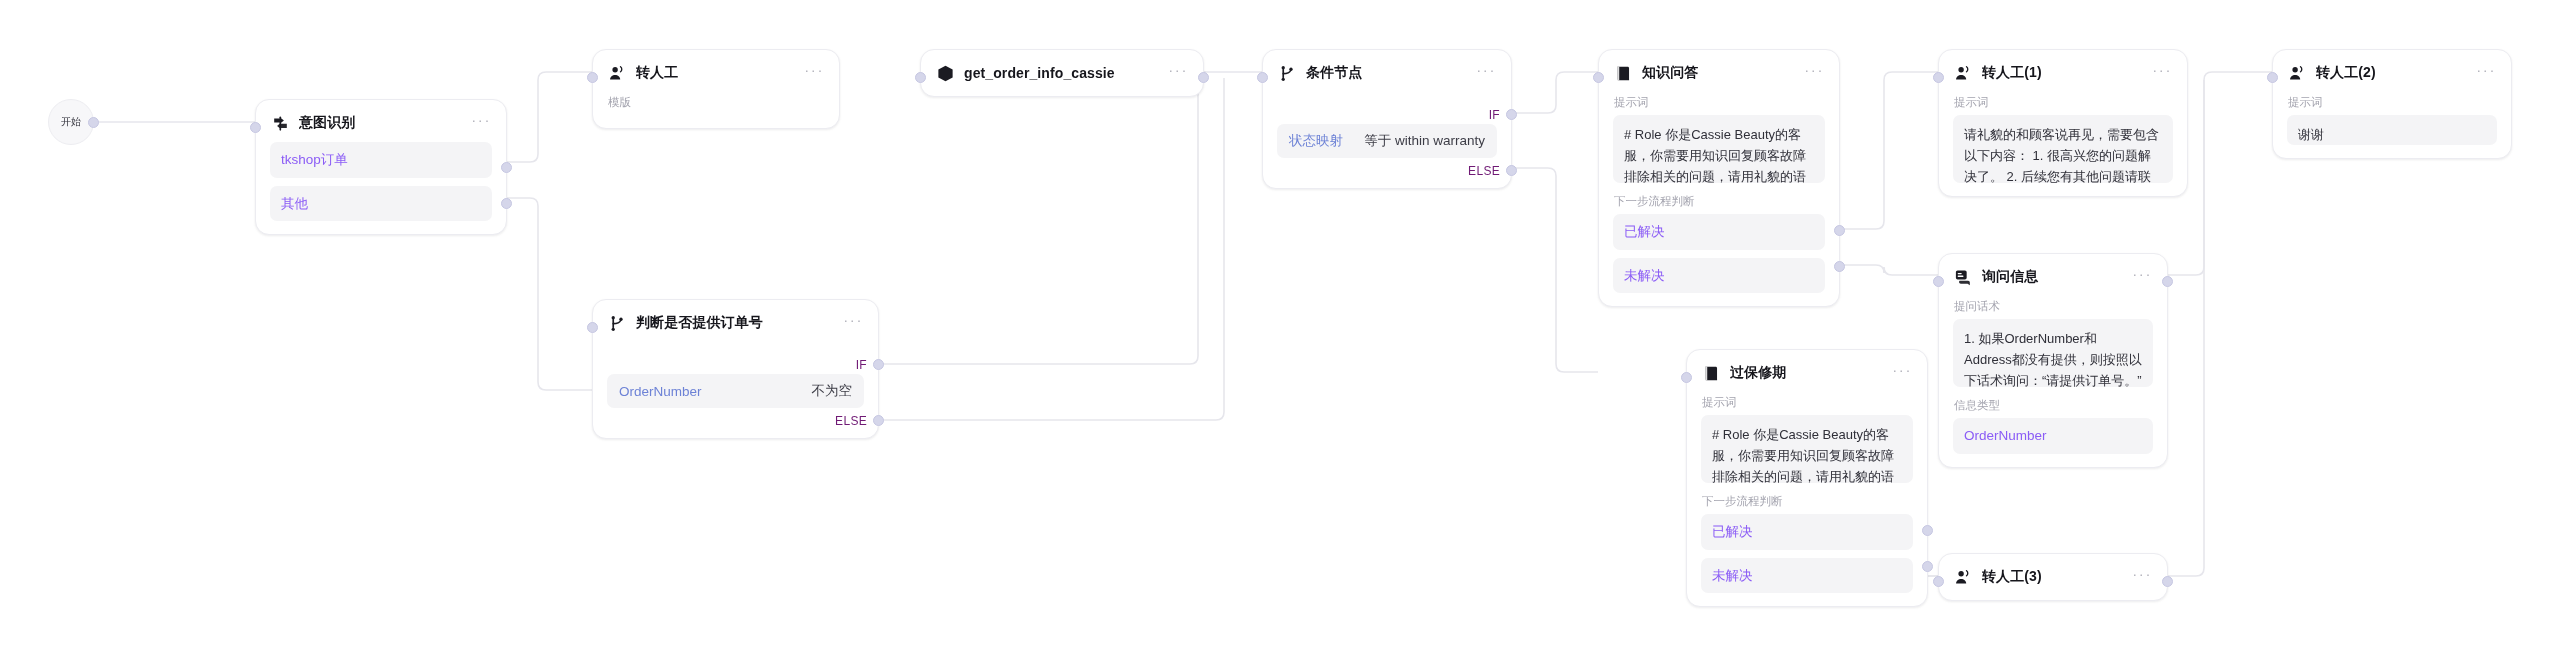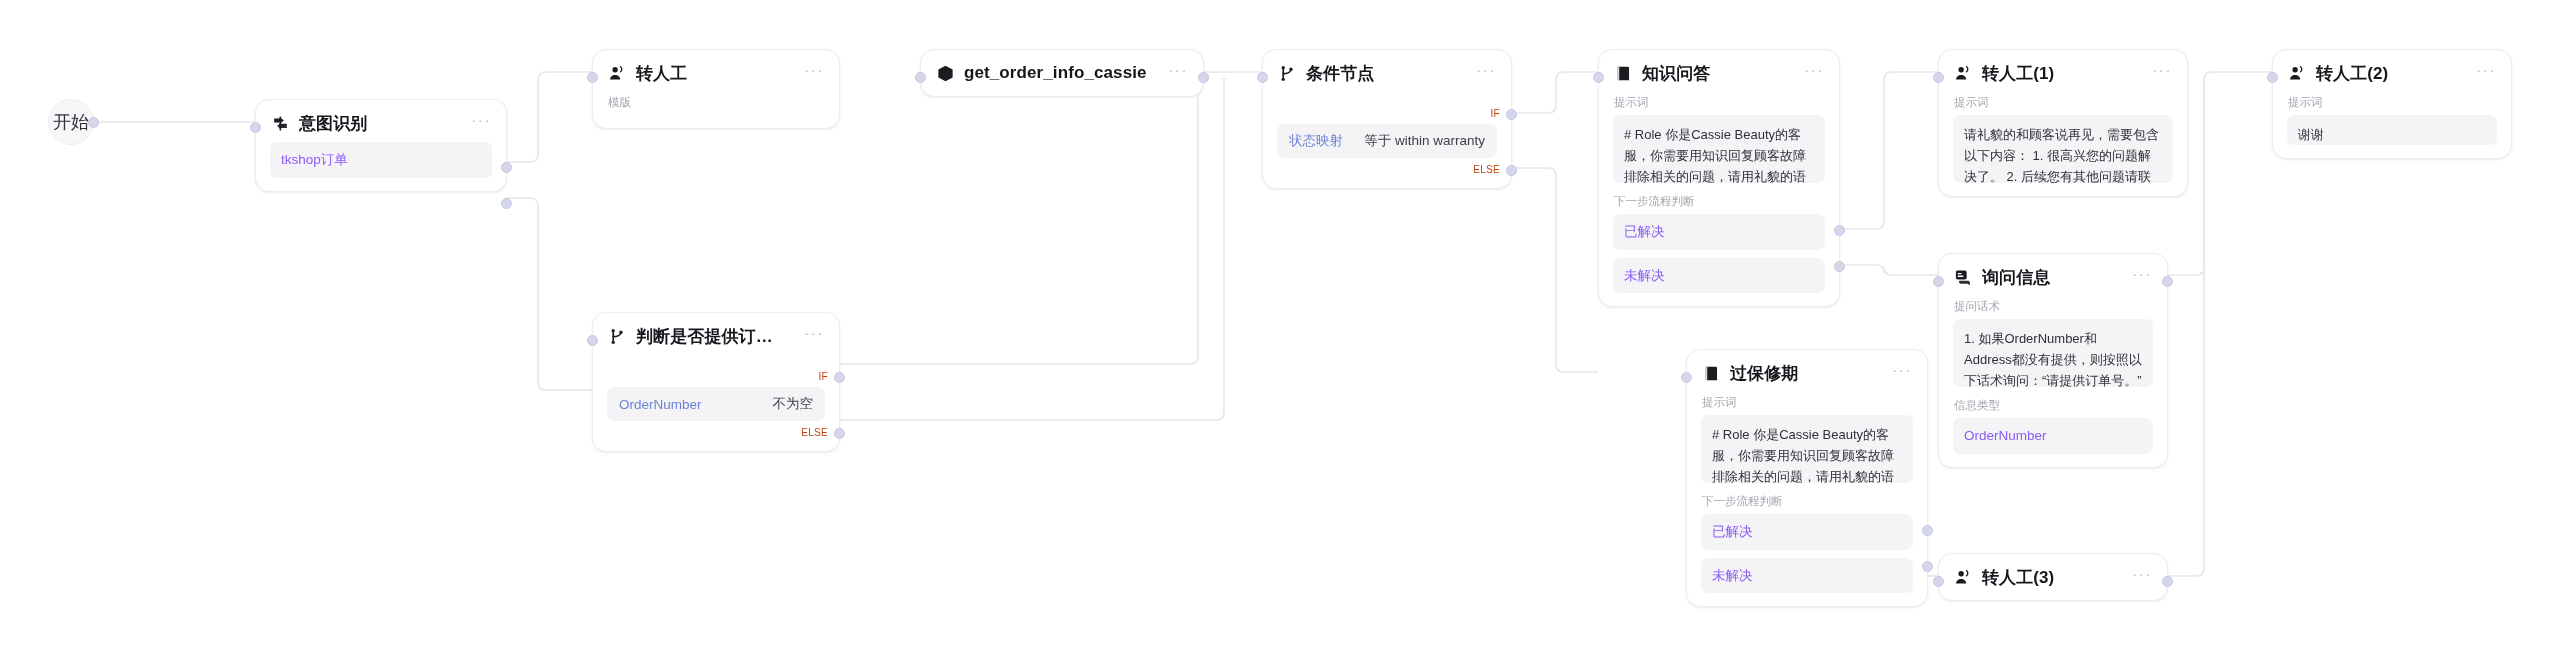--- a/index.html
+++ b/index.html
@@ -37,21 +37,21 @@
     height: 22px;
   }
   .node-icon {
     width: 20px; height: 20px;
     flex: 0 0 20px;
     display: flex; align-items: center; justify-content: center;
     color: #1b1b22;
   }
   .node-icon svg { display: block; }
   .node-title {
-    font-size: 17px;
+    font-size: 14px;
     font-weight: 700;
     color: #16161c;
     letter-spacing: 0.1px;
     white-space: nowrap;
     overflow: hidden;
     text-overflow: ellipsis;
     flex: 1 1 auto;
   }
   .node-menu {
     flex: 0 0 auto;
@@ -112,34 +112,34 @@
     border-radius: 50%;
     background: #d5d6ea;
     border: 1px solid #c6c7e2;
     z-index: 9;
   }
   .port.left  { left: -6px; }
   .port.right { right: -6px; }
   .branch-label {
     position: absolute;
     right: 11px;
-    font-size: 10px;
-    color: #c2410c;
+    font-size: 12px;
+    color: #701a75;
     letter-spacing: 0.3px;
   }
   .start-node {
     position: absolute;
     width: 46px; height: 46px;
     border-radius: 50%;
     background: #f7f7f9;
     border: 1px solid #ededf1;
     display: flex;
     align-items: center;
     justify-content: center;
-    font-size: 18px;
+    font-size: 10px;
     color: #30303a;
     font-weight: 400;
     z-index: 5;
   }
 </style>
 </head>
 <body>
 
 <div id="canvas">
 
@@ -189,20 +189,21 @@
         <svg width="19" height="19" viewBox="0 0 24 24" fill="currentColor">
           <rect x="10.7" y="3" width="2.1" height="18" rx="1"></rect>
           <path d="M4 5.6h9.2l3.1 2.6-3.1 2.6H4z"></path>
           <path d="M20 12.4h-9.2l-3.1 2.6 3.1 2.6H20z" opacity="0.95"></path>
         </svg>
       </span>
       <span class="node-title">意图识别</span>
       <span class="node-menu">···</span>
     </div>
     <div class="chip-plain">tkshop订单</div>
+    <div class="chip-plain">其他</div>
     <span class="port right" style="top:62px;"></span>
     <span class="port right" style="top:98px;"></span>
   </div>
 
   <div class="node" style="left:592px; top:49px; width:248px;">
     <span class="port left" style="top:22px;"></span>
     <div class="node-header">
       <span class="node-icon">
         <svg width="19" height="19" viewBox="0 0 24 24" fill="currentColor">
           <circle cx="9" cy="7.2" r="3.4"></circle>
@@ -210,21 +211,21 @@
           <path d="M15.8 3.4c1 .7 1.6 1.9 1.6 3.2s-.6 2.5-1.6 3.2" stroke="currentColor" stroke-width="1.7" fill="none" stroke-linecap="round"></path>
           <path d="M18.9 1.6c1.6 1.1 2.6 2.9 2.6 5s-1 3.9-2.6 5" stroke="currentColor" stroke-width="1.5" fill="none" stroke-linecap="round" opacity="0"></path>
         </svg>
       </span>
       <span class="node-title">转人工</span>
       <span class="node-menu">···</span>
     </div>
     <div class="field-label">模版</div>
   </div>
 
-  <div class="node" style="left:592px; top:312px; width:248px; height:140px;">
+  <div class="node" style="left:592px; top:299px; width:287px; height:140px;">
     <span class="port left" style="top:22px;"></span>
     <div class="node-header">
       <span class="node-icon">
         <svg width="19" height="19" viewBox="0 0 24 24" fill="none" stroke="currentColor" stroke-width="2.1" stroke-linecap="round">
           <circle cx="6.6" cy="4.6" r="2.1" fill="currentColor" stroke="none"></circle>
           <circle cx="16.4" cy="6.6" r="2.1" fill="currentColor" stroke="none"></circle>
           <circle cx="6.6" cy="19.4" r="2.1" fill="currentColor" stroke="none"></circle>
           <path d="M6.6 6.9v10.3"></path>
           <path d="M6.6 12.2c4.4 0 8.2-1.4 9.4-4"></path>
         </svg>

